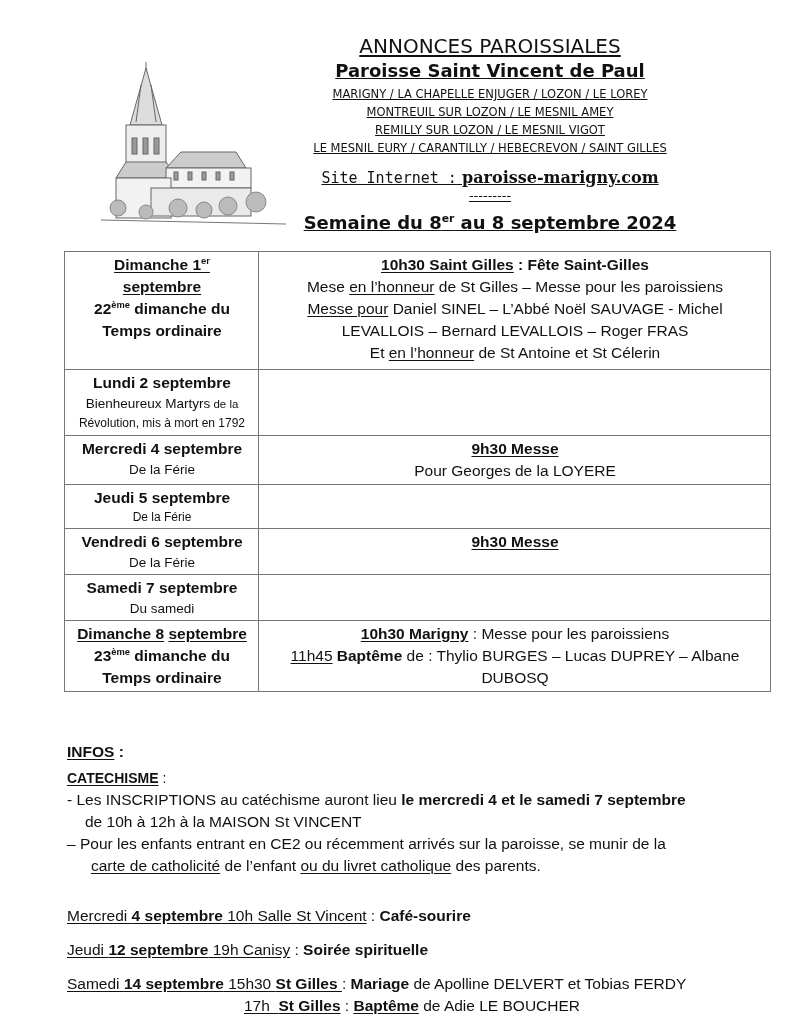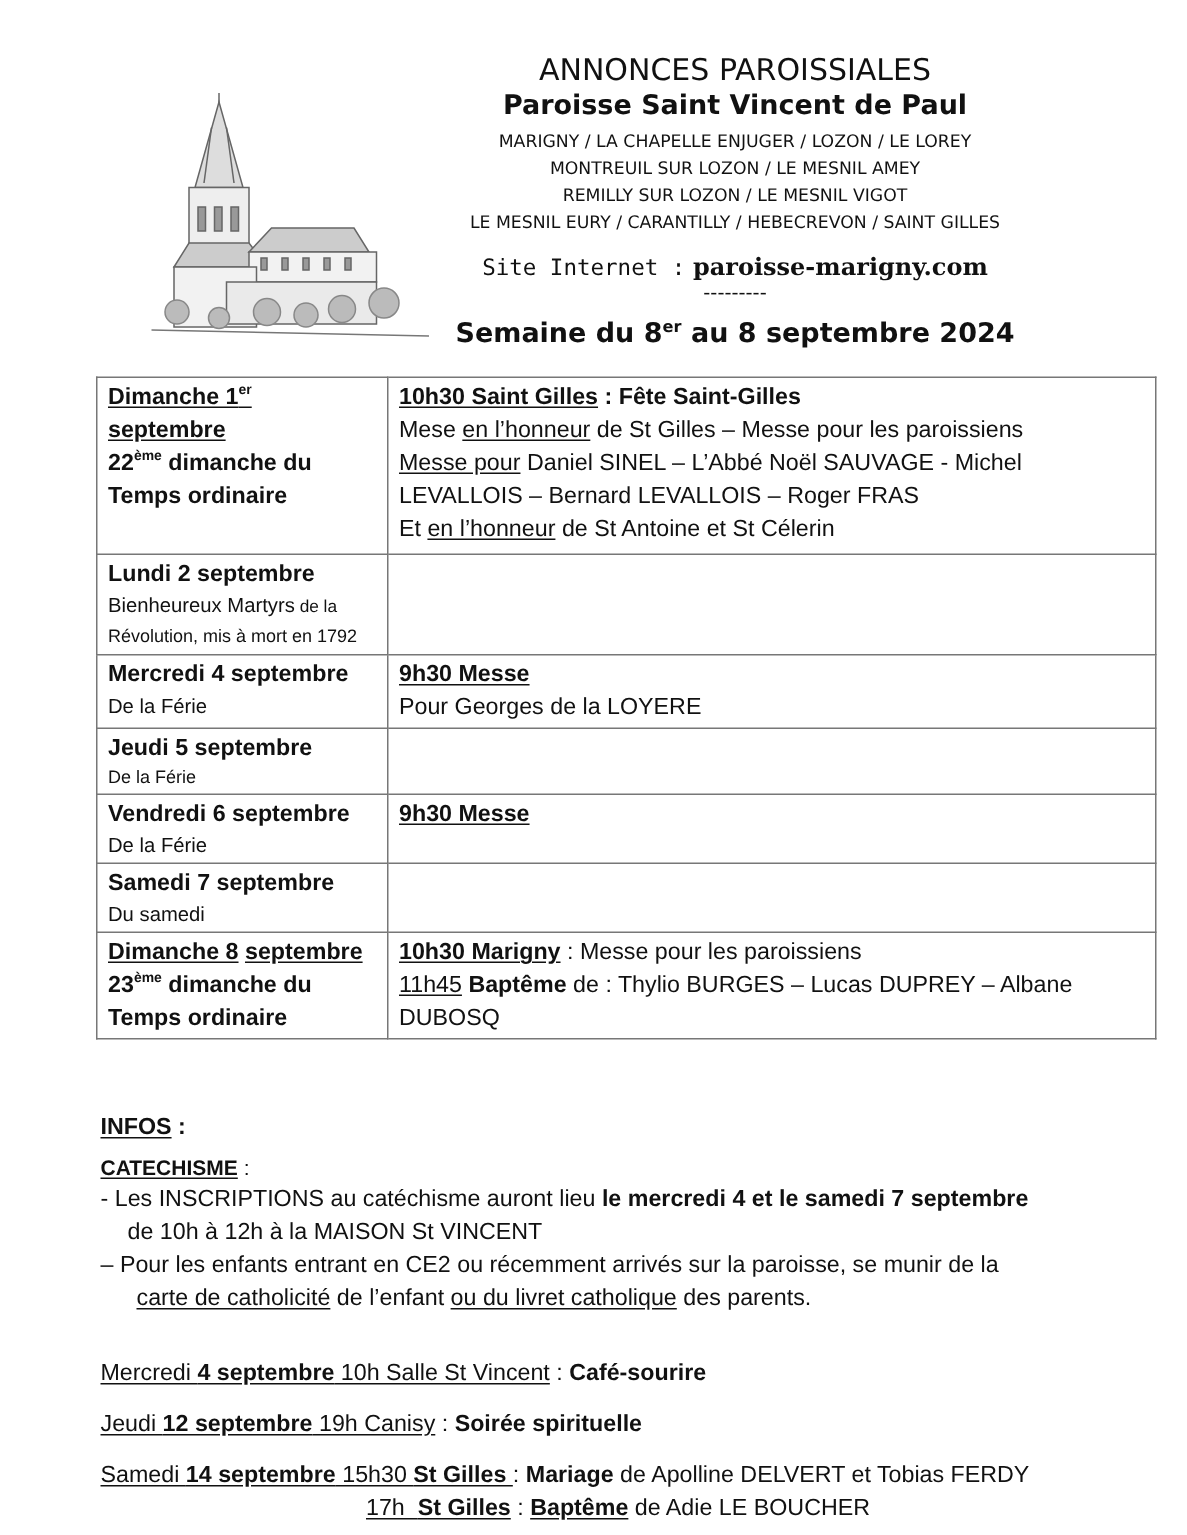--- a/index.html
+++ b/index.html
@@ -4,34 +4,34 @@
 <style>
   html, body { margin:0; padding:0; background:#ffffff; }
   body { width:791px; height:1023px; position:relative; overflow:hidden; color:#111;
          font-family:"Liberation Sans", sans-serif; }
   .u { text-decoration: underline; text-underline-offset: 2px; }
   .b { font-weight: bold; }
   sup { font-size: 60%; line-height: 0; vertical-align: super; }
 
   
   #church { position:absolute; left:96px; top:60px; width:196px; height:170px; }
-  .hdr { position:absolute; left:290px; width:400px; text-align:center; font-family:"DejaVu Sans", sans-serif; color:#111; }
+  .hdr { position:absolute; left:290px; width:400px; text-align:center; font-family:"DejaVu Sans", sans-serif; color:#111;text-decoration:underline; }
   #h-annonces { top:34px; font-size:20px; text-underline-offset:2px; }
   #h-paroisse { top:60px; font-size:18px; font-weight:bold; }
   .h-loc { font-size:11.5px; }
   #h-loc0 { top:87px; } #h-loc1 { top:105px; } #h-loc2 { top:123px; } #h-loc3 { top:141px; }
   #h-site { top:168px; font-size:16px; }
   #h-site .lbl { font-family:"DejaVu Sans Mono", monospace; font-size:15px;text-align:right; }
   #h-site .url { font-family:"DejaVu Serif", serif; font-weight:bold; }
   #h-dash { top:188px; font-size:13px; letter-spacing:0; }
   #h-week { top:212px; font-size:18px; font-weight:bold; }
 
   
   #schedule { position:absolute; left:64px; top:251px; width:707px; border-collapse:collapse; }
-  #schedule td { border:1.5px solid #777; vertical-align:top; padding:2px 6px 2px 7px; font-size:15.5px; line-height:22px; }
+  #schedule td { border:1.5px solid #777; vertical-align:top; padding:2px 6px 2px 7px; font-size:15.5px; line-height:22px;text-align:center; }
   #schedule td.day { width:180px; }
   .dtitle { font-weight:bold; font-size:15.5px; }
   .dsub { font-size:13.5px; line-height:19px; }
   .dsub .sm { font-size:11.5px; }
   .dsubsm { font-size:12px; line-height:17px; }
 
   
   #infos { position:absolute; left:67px; top:741px; width:700px; font-size:15.5px; line-height:22px; }
   #infos p { margin:0; }
   .indent { padding-left:18px; }

